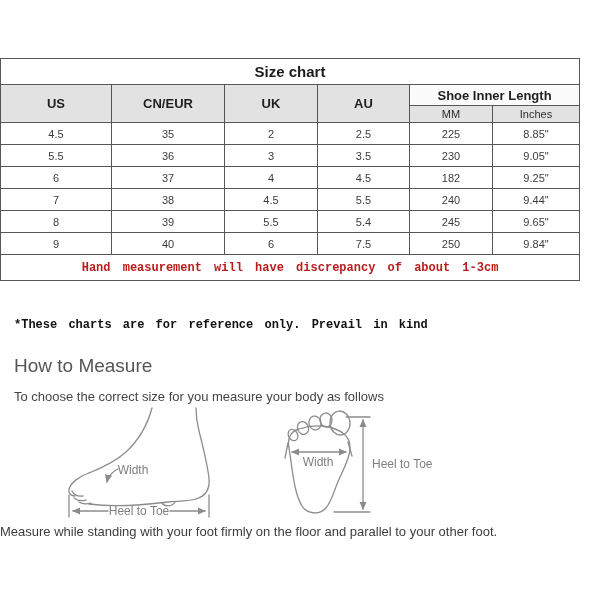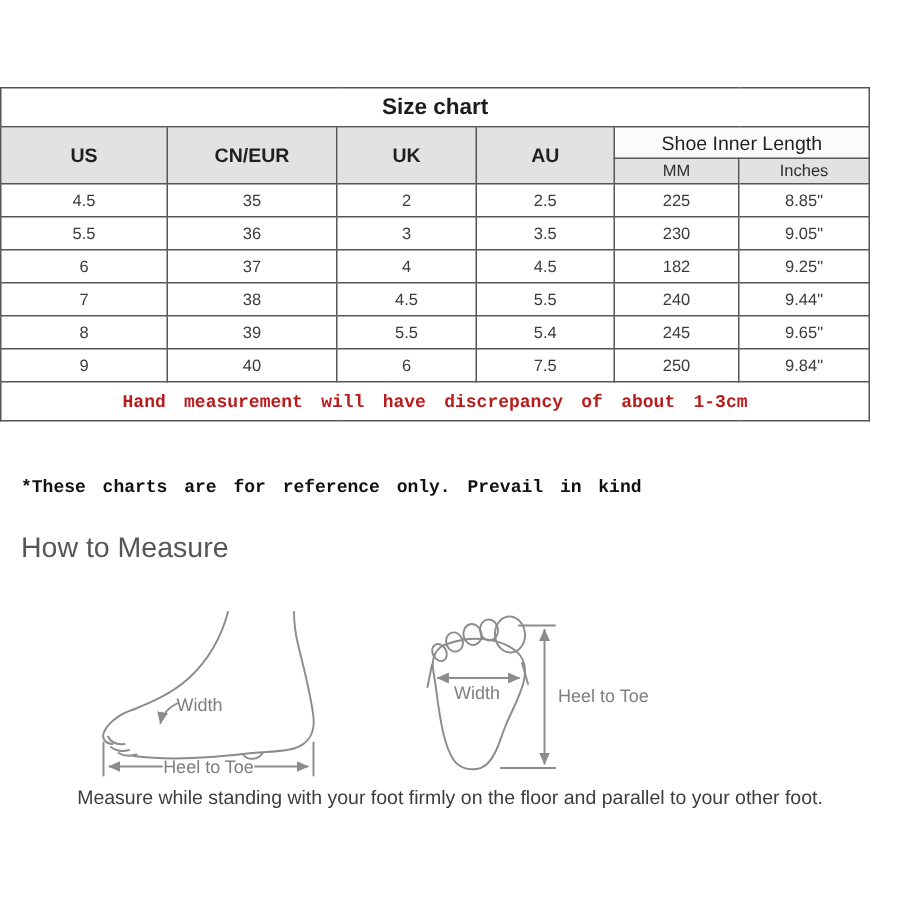--- a/index.html
+++ b/index.html
@@ -6,32 +6,32 @@
   #stage{position:relative;width:600px;height:600px;background:#ffffff;overflow:hidden;
          font-family:"Liberation Sans",sans-serif;}
 
   
   table.size-chart{position:absolute;left:0;top:58px;width:579px;
     border-collapse:collapse;table-layout:fixed;}
   .size-chart td,.size-chart th{border:1px solid #565656;text-align:center;
     vertical-align:middle;padding:0;overflow:hidden;}
   .size-chart .title-cell{height:25px;font-size:15px;font-weight:bold;color:#1c1c1c;background:#ffffff;}
   .size-chart th.main-head{background:#e2e2e2;font-size:13px;font-weight:bold;color:#1f1f1f;}
-  .size-chart th.inner-head{background:#fbfbfb;font-size:13px;font-weight:normal;color:#1f1f1f;height:20px;}
+  .size-chart th.inner-head{background:#fbfbfb;font-size:13px;font-weight:bold;color:#1f1f1f;height:20px;}
   .size-chart tr.sub-row th{background:#e2e2e2;font-weight:normal;font-size:11px;color:#2e2e2e;height:16px;}
   .size-chart tbody td{height:21px;font-size:11px;color:#3c3c3c;background:#ffffff;}
   .size-chart .foot-cell{height:25px;font-family:"Liberation Mono",monospace;
     font-weight:bold;font-size:12px;color:#b91c1c;word-spacing:5px;background:#ffffff;}
 
   
   .ref-note{position:absolute;left:14px;top:318px;font-family:"Liberation Mono",monospace;
     font-weight:bold;font-size:12px;color:#111;word-spacing:4px;}
   .htm-heading{position:absolute;left:14px;top:355px;font-size:19px;color:#565656;}
   .htm-intro{position:absolute;left:14px;top:389px;font-size:13px;color:#454545;}
-  .htm-caption{position:absolute;left:0;top:524px;width:600px;text-align:center;
+  .htm-caption{position:absolute;left:0;top:524px;width:600px;
     font-size:13px;color:#3d3d3d;}
 
   
   .diag{position:absolute;}
   .diag text{font-family:"Liberation Sans",sans-serif;font-size:12px;fill:#7f7f7f;}
 </style>
 </head>
 <body>
 
 <div id="stage">
@@ -115,20 +115,21 @@
       <tr>
         <td class="foot-cell" colspan="6">Hand measurement will have discrepancy of about 1-3cm</td>
       </tr>
     </tfoot>
   </table>
 
   <div class="ref-note">*These charts are for reference only. Prevail in kind</div>
 
   <div class="htm-heading">How to Measure</div>
 
+  <div class="htm-intro">To choose the correct size for you measure your body as follows</div>
 
   <svg class="diag" style="left:66px;top:407px;" width="165" height="114" viewBox="0 0 165 114">
     <defs>
       <marker id="ah1" viewBox="0 0 10 10" refX="8" refY="5" markerWidth="7" markerHeight="7" orient="auto-start-reverse">
         <path d="M0 1 L9 5 L0 9 Z" fill="#8c8c8c"></path>
       </marker>
     </defs>
     <g fill="none" stroke="#8c8c8c" stroke-width="1.3" stroke-linecap="round">
 
       <path d="M86 1 C82 16 74 32 60 45 C48 56 33 62 23 66"></path>

